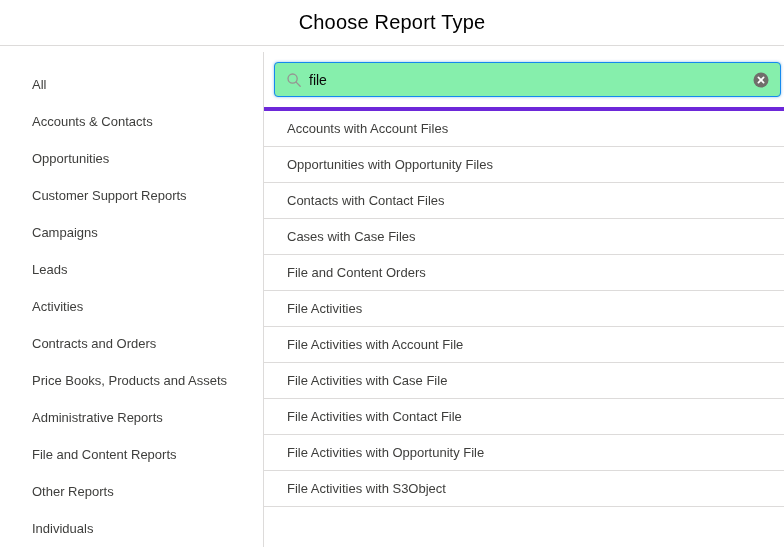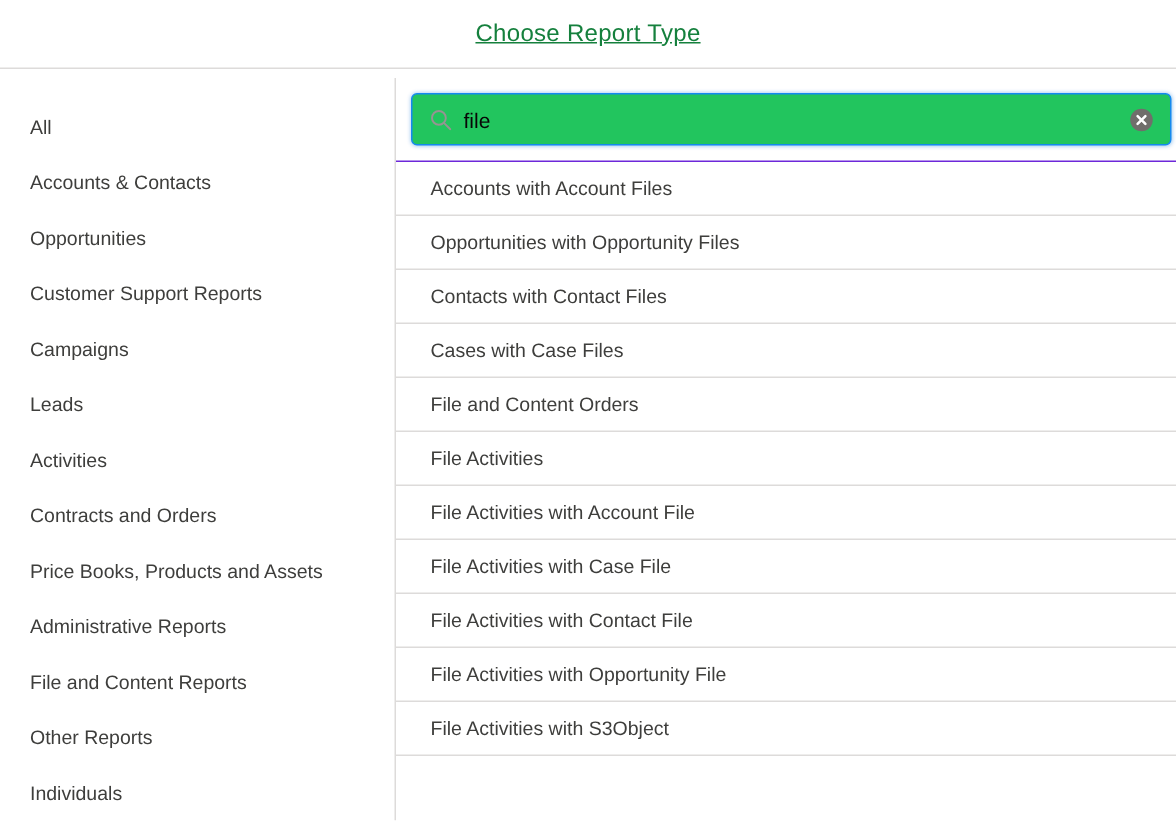--- a/index.html
+++ b/index.html
@@ -9,60 +9,59 @@
     font-family: "Liberation Sans", sans-serif;
     overflow: hidden;
     color: #3e3e3c;
   }
   .modal-header {
     height: 46px;
     border-bottom: 1px solid #dddbda;
     display: flex; align-items: center; justify-content: center;
   }
   .modal-title {
-    font-size: 16px;
+    font-size: 20px;
     font-weight: 300;
-    color: #15803d;
+    color: #000000;
     letter-spacing: 0.2px;
-    text-decoration: underline;
   }
   .content {
     margin-top: 6px;
     height: 495px;
     display: flex;
   }
   .sidebar {
     width: 264px;
     border-right: 1px solid #dddbda;
     padding-top: 14px;
     flex-shrink: 0;
   }
   .sidebar-item {
     height: 37px;
     display: flex; align-items: center;
-    padding-left: 20px;
+    padding-left: 32px;
     font-size: 13px;
     color: #3e3e3c;
     cursor: pointer;
     white-space: nowrap;
   }
   .main {
     flex: 1;
     display: flex; flex-direction: column;
   }
   .search-area {
     height: 55px;
     padding: 10px 3px 10px 10px;
   }
   .search-box {
     height: 35px;
     border: 1px solid #1589ee;
     border-radius: 4px;
     box-shadow: 0 0 3px rgba(0,112,210,0.45);
-    background: #22c55e;
+    background: #86efac;
     display: flex; align-items: center;
   }
   .search-glyph {
     width: 14px; height: 14px;
     margin: 0 8px 0 12px;
     flex-shrink: 0;
     display: block;
   }
   .search-box input {
     flex: 1;
@@ -76,21 +75,21 @@
   .clear-btn {
     width: 16px; height: 16px;
     margin-right: 11px;
     border: none; background: transparent;
     padding: 0; cursor: pointer;
     flex-shrink: 0;
     display: block;
   }
   .clear-btn svg { display: block; }
   .report-list {
-    border-top: 1px solid #6d28d9;
+    border-top: 4px solid #6d28d9;
   }
   .report-row {
     height: 36px;
     display: flex; align-items: center;
     padding-left: 23px;
     border-bottom: 1px solid #dddbda;
     font-size: 13px;
     color: #3e3e3c;
     cursor: pointer;
     white-space: nowrap;

